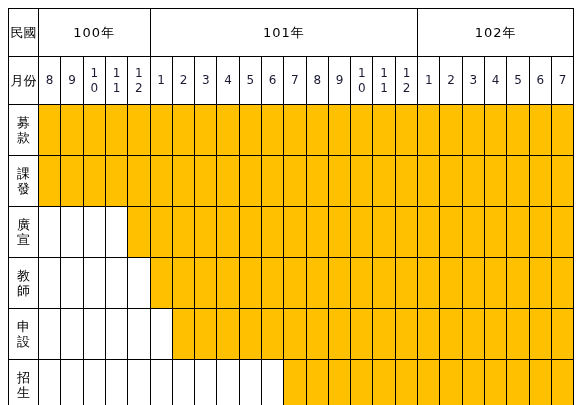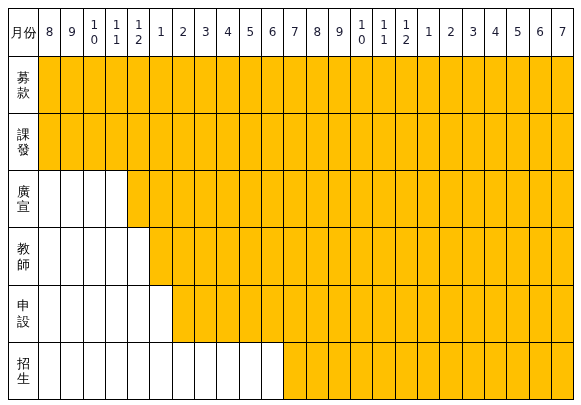--- a/index.html
+++ b/index.html
@@ -129,20 +129,26 @@
         <col class="monthcol">
         <col class="monthcol">
         <col class="monthcol">
         <col class="monthcol">
         <col class="monthcol">
         <col class="monthcol">
         <col class="monthcol">
       </colgroup>
     <thead>
       <tr>
+        <th class="corner"><span class="vtext"><span>民</span><span>國</span></span></th>
+      <th class="yearcell" colspan="5">100年</th>
+          <th class="yearcell" colspan="12">101年</th>
+          <th class="yearcell" colspan="7">102年</th>
+        </tr>
+      <tr>
         <th class="corner"><span class="vtext"><span>月</span><span>份</span></span></th>
       <th class="monthcell">
             <span class="mnum">8</span>
           </th>
           <th class="monthcell">
             <span class="mnum">9</span>
           </th>
           <th class="monthcell">
             <span class="mnum">1</span>
             <span class="mnum">0</span>

